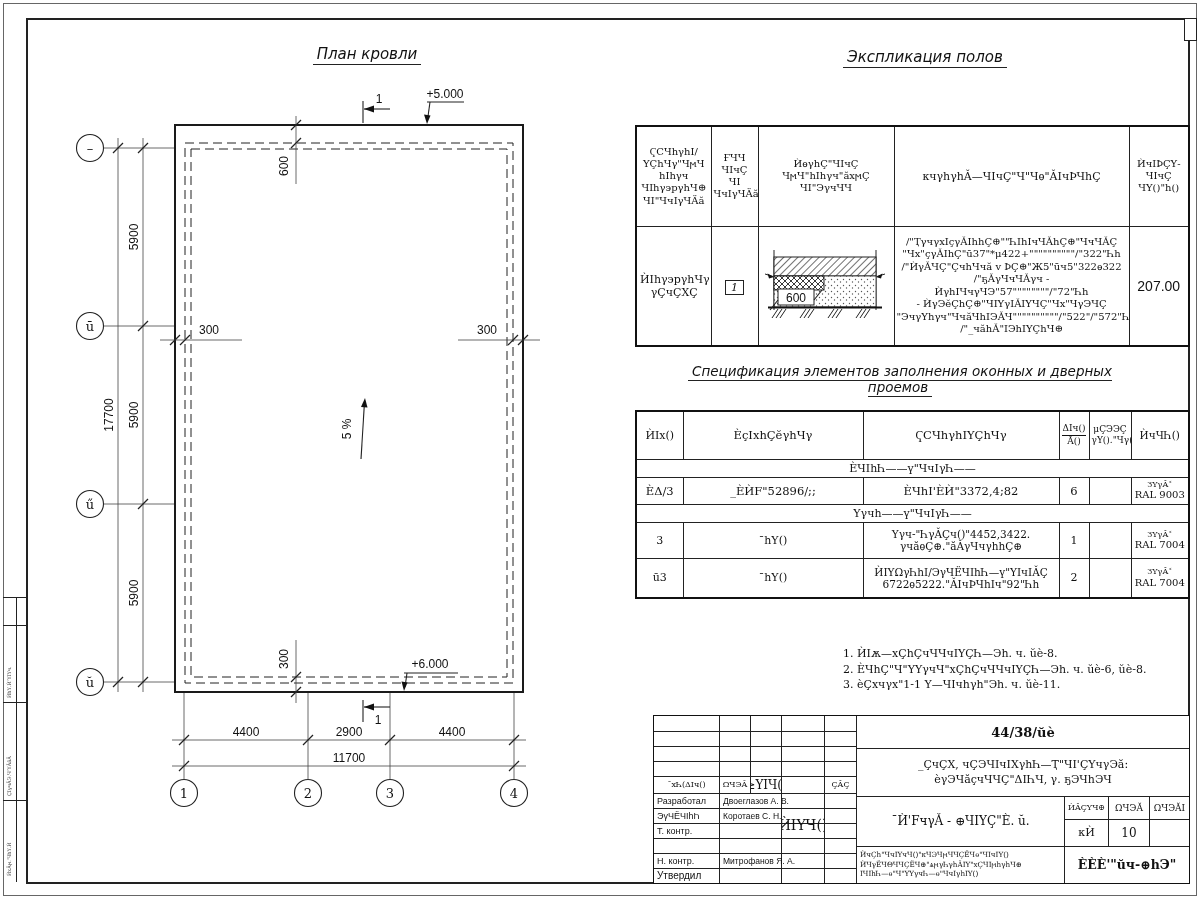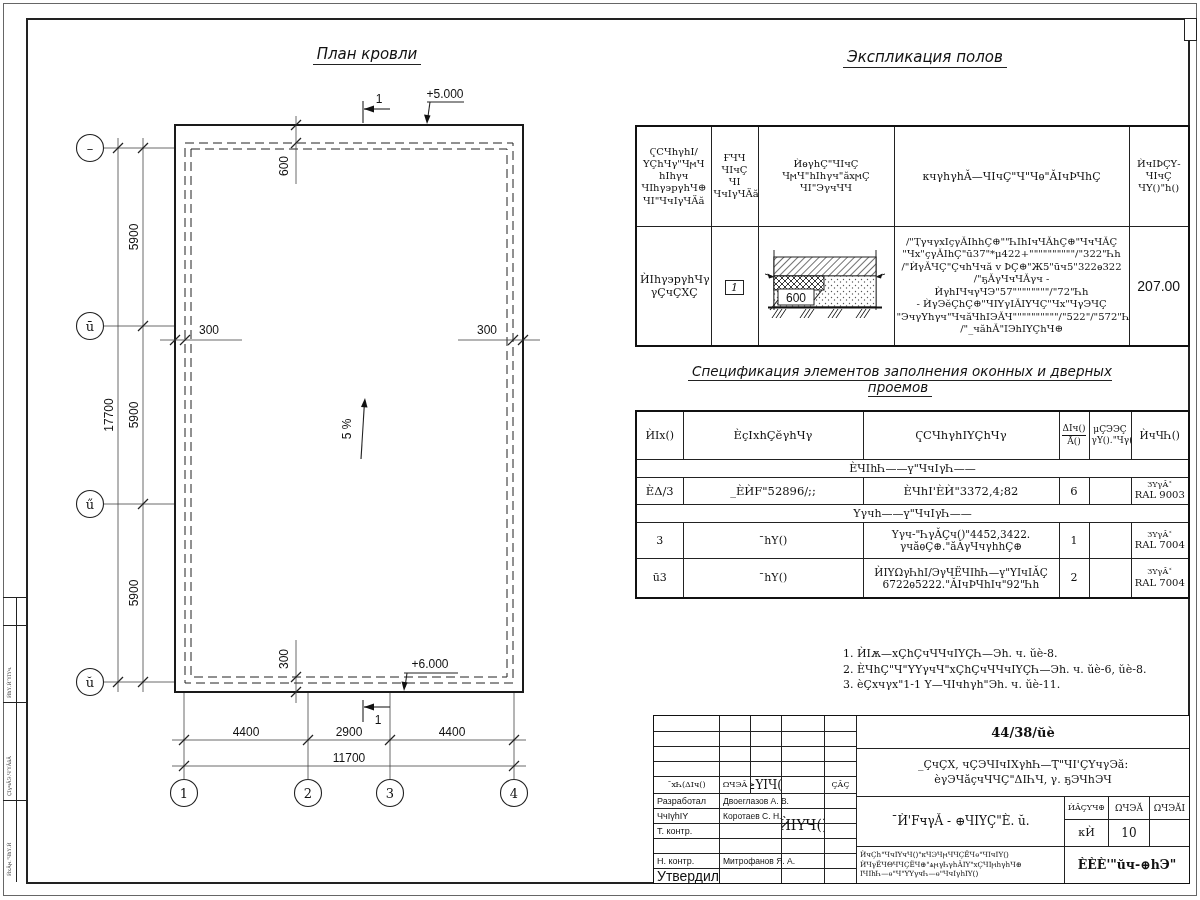--- a/index.html
+++ b/index.html
@@ -394,29 +394,29 @@
     <div class="sline" style="left:410px;top:103px;width:125px;height:1px;"></div>
 
     <div class="scell" style="left:0;top:60px;width:65px;height:17px;font-size:8px;">¯хҺ(ΔIч()</div>
     <div class="scell" style="left:66px;top:60px;width:30px;height:17px;font-size:8px;">ΩЧЭĂ</div>
     <div class="scell" style="left:97px;top:60px;width:30px;height:17px;font-size:12px;">≥ΥIЧ()</div>
     <div class="scell" style="left:128px;top:60px;width:42px;height:17px;font-size:14px;margin-top:40px;">ЍIΥЧ()</div>
     <div class="scell" style="left:171px;top:60px;width:31px;height:17px;font-size:8px;">ҪǍҪ</div>
 
     <div class="scell left sans" style="left:0;top:77px;width:65px;height:15px;font-size:9px;">Разработал</div>
     <div class="scell left sans" style="left:66px;top:77px;width:104px;height:15px;font-size:8.5px;">Двоеглазов А. В.</div>
-    <div class="scell left sans" style="left:0;top:92px;width:65px;height:15px;font-size:9px;">ЧчIγhIΥ</div>
+    <div class="scell left sans" style="left:0;top:92px;width:65px;height:15px;font-size:9px;">ЭγЧЁЧIhҺ</div>
     <div class="scell left sans" style="left:66px;top:92px;width:104px;height:15px;font-size:8.5px;">Коротаев С. Н.</div>
     <div class="scell left sans" style="left:0;top:107px;width:65px;height:15px;font-size:9px;">Т. контр.</div>
     <div class="scell left sans" style="left:66px;top:107px;width:104px;height:15px;font-size:8.5px;"></div>
     <div class="scell left sans" style="left:0;top:122px;width:65px;height:15px;font-size:9px;"></div>
     <div class="scell left sans" style="left:66px;top:122px;width:104px;height:15px;font-size:8.5px;"></div>
     <div class="scell left sans" style="left:0;top:137px;width:65px;height:15px;font-size:9px;">Н. контр.</div>
     <div class="scell left sans" style="left:66px;top:137px;width:104px;height:15px;font-size:8.5px;">Митрофанов Я. А.</div>
-    <div class="scell left sans" style="left:0;top:152px;width:65px;height:15px;font-size:14px;">Утвердил</div>
+    <div class="scell left sans" style="left:0;top:152px;width:65px;height:15px;font-size:10px;">Утвердил</div>
     <div class="scell left sans" style="left:66px;top:152px;width:104px;height:15px;font-size:8.5px;"></div>
 
     <div class="scell" style="left:203px;top:0;width:332px;height:32px;font-size:13px;font-weight:bold;">44/38/ŭè</div>
     <div class="scell" style="left:203px;top:32px;width:332px;height:48px;font-size:11px;flex-direction:column;line-height:1.4;">
       <div>_ҪчҪХ, чҪЭЧIчIХγhҺ—Ҭ"ЧI'ҪΥчγЭă:</div>
         <div>èγЭЧăçчЧЧҪ"ΔIҺЧ, γ. ҕЭЧhЭЧ</div>
     </div>
     <div class="scell" style="left:203px;top:80px;width:207px;height:50px;font-size:12px;">¯Ѝ'FчγǍ - ⊕ЧIΥҪ"È. ŭ.</div>
     <div class="scell" style="left:411px;top:80px;width:43px;height:23px;font-size:8px;">ЍǍҪΥЧ⊕</div>
     <div class="scell" style="left:455px;top:80px;width:40px;height:23px;font-size:9px;">ΩЧЭĂ</div>

